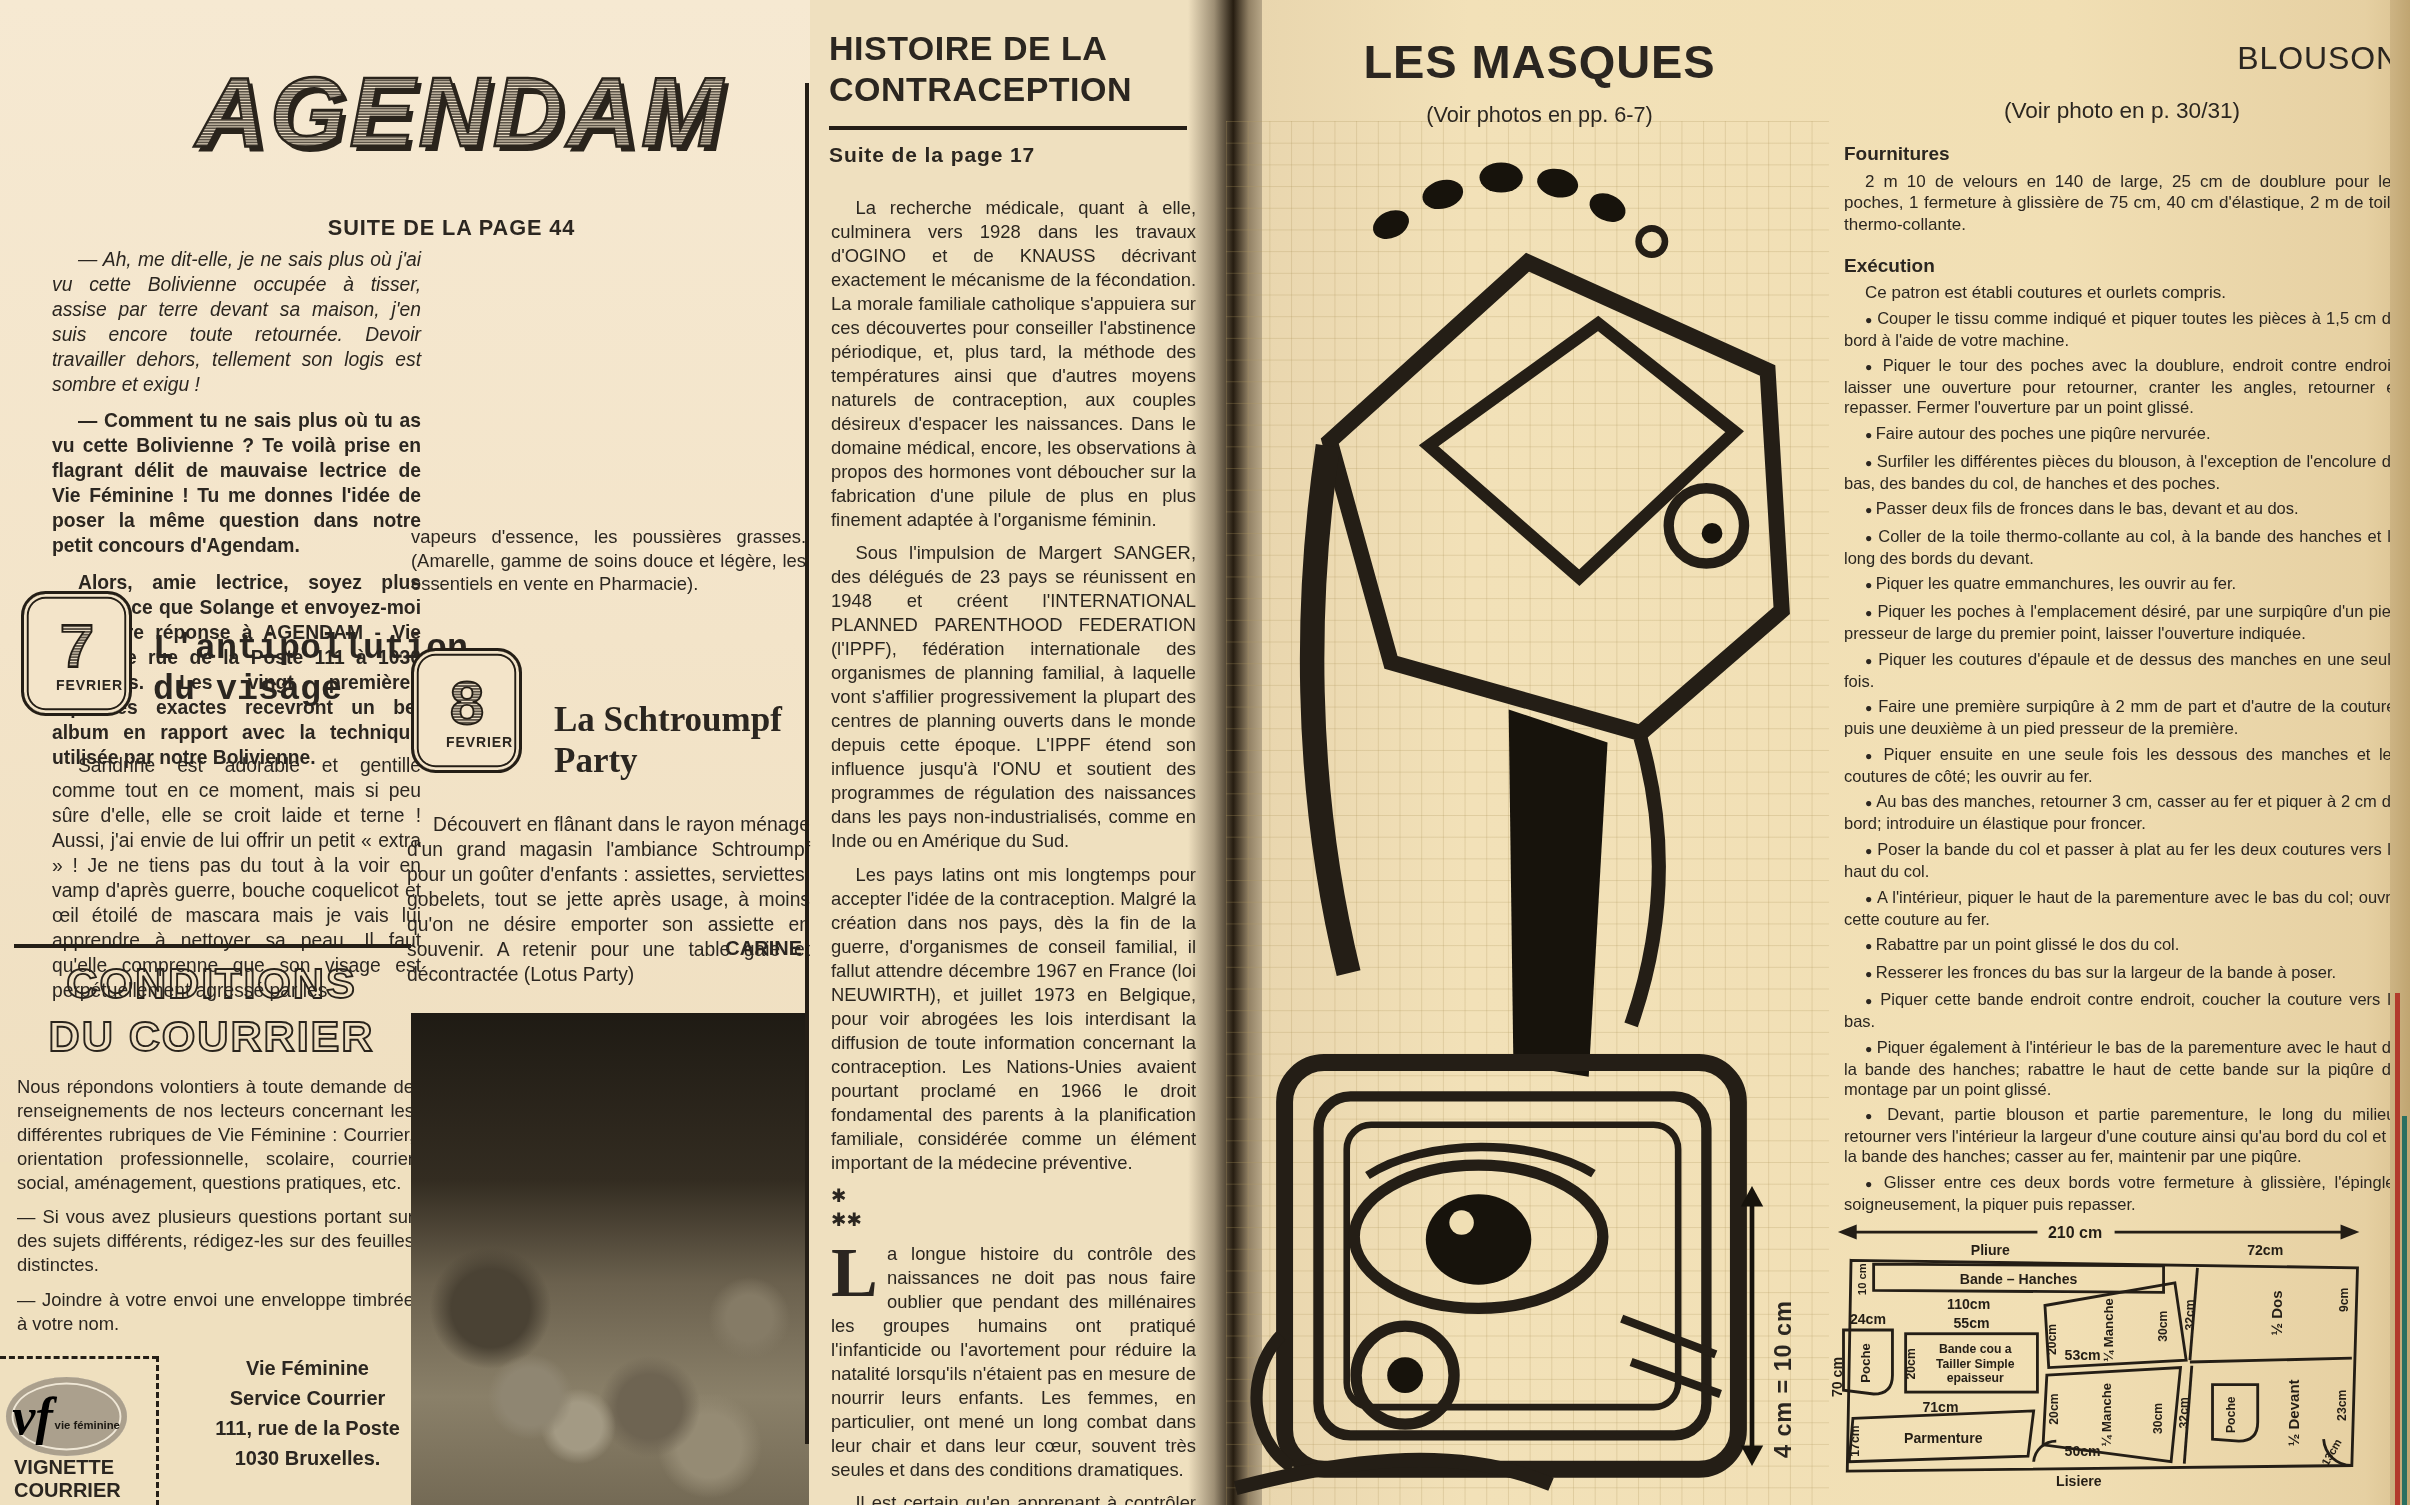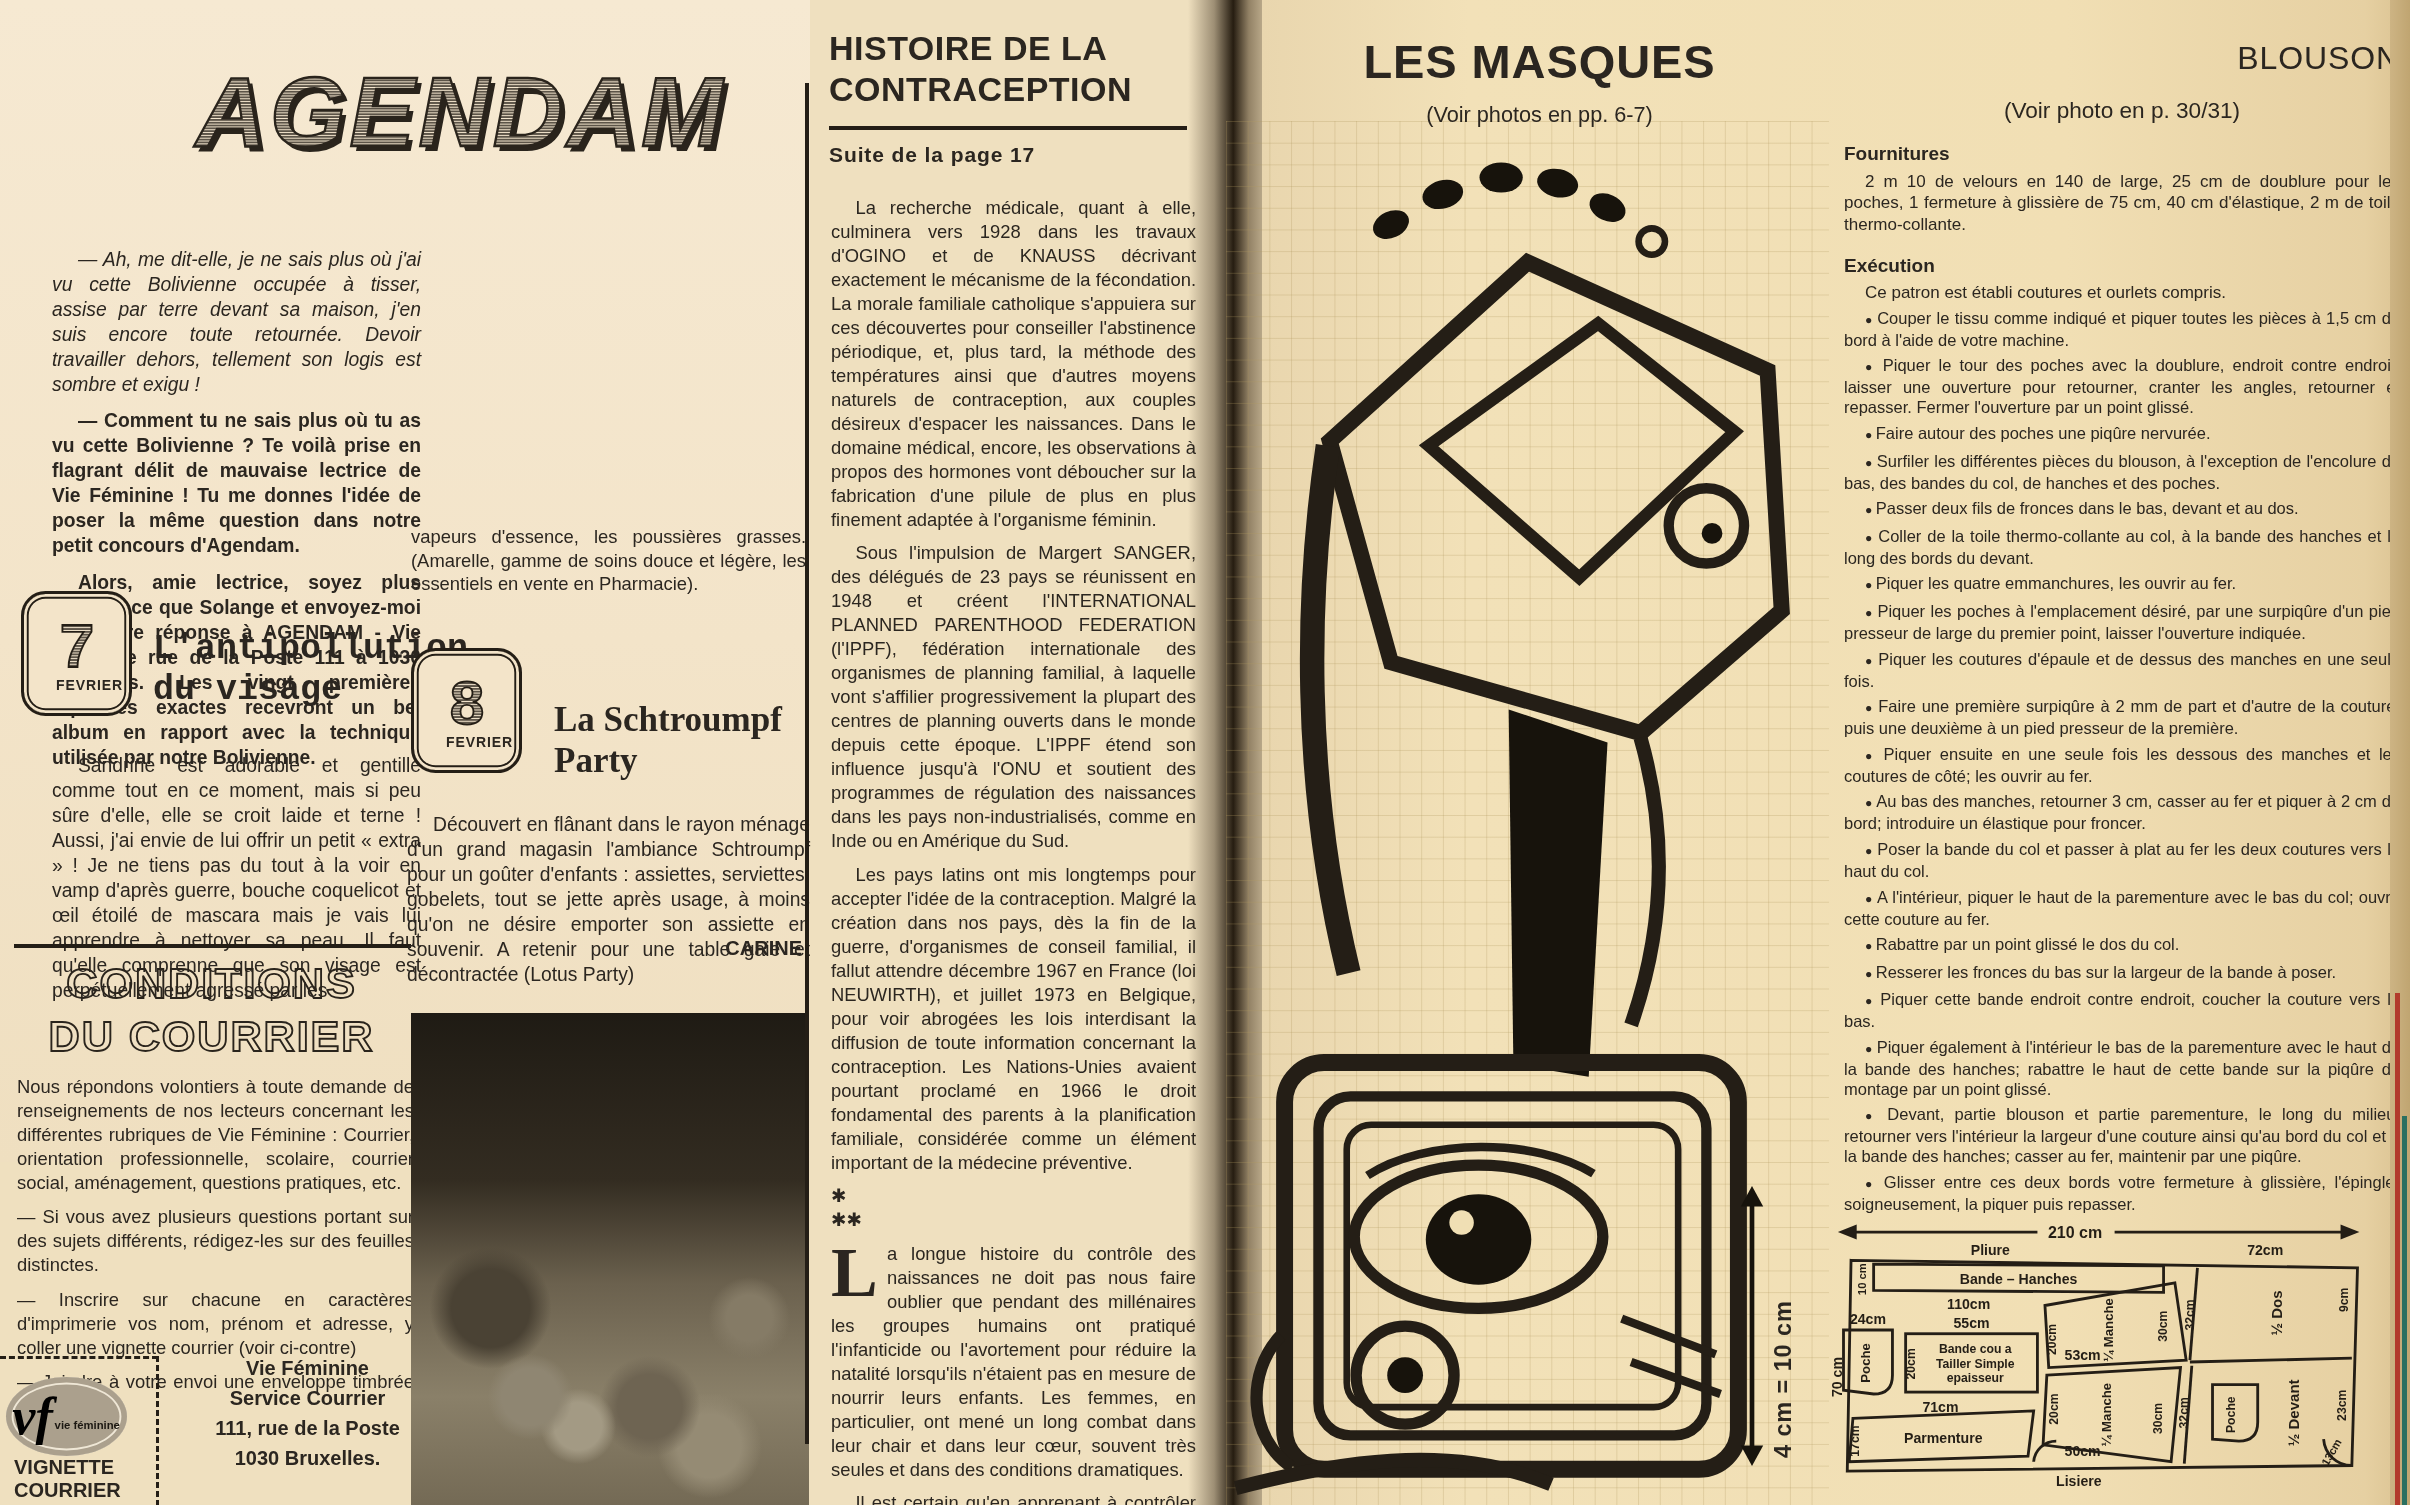--- a/index.html
+++ b/index.html
@@ -143,20 +143,21 @@
   <svg id="agendam-title-svg" class="abs" width="546" height="169" viewBox="0 0 580 180">
     <defs>
       <pattern id="hatch" width="6" height="6" patternUnits="userSpaceOnUse">
         <rect width="6" height="6" fill="#f5e7cf"></rect>
         <path d="M0,1 H6 M0,4 H6" stroke="#2a241c" stroke-width="1.6"></path>
       </pattern>
     </defs>
     <text x="290" y="128" text-anchor="middle" font-size="104" font-weight="800" font-style="italic" letter-spacing="4" fill="#2a241c" transform="translate(5,5)">AGENDAM</text>
     <text x="290" y="128" text-anchor="middle" font-size="104" font-weight="800" font-style="italic" letter-spacing="4" fill="url(#hatch)" stroke="#2a241c" stroke-width="2.5">AGENDAM</text>
   </svg>
+  <div id="agendam-suite" class="abs">SUITE DE LA PAGE 44</div>
 
   <div id="col-a" class="abs just">
     <p id="para-italic">— Ah, me dit-elle, je ne sais plus où j'ai vu cette Bolivienne occupée à tisser, assise par terre devant sa maison, j'en suis encore toute retournée. Devoir travailler dehors, tellement son logis est sombre et exigu !</p>
     <p class="boldpara">— Comment tu ne sais plus où tu as vu cette Bolivienne ? Te voilà prise en flagrant délit de mauvaise lectrice de Vie Féminine ! Tu me donnes l'idée de poser la même question dans notre petit concours d'Agendam.</p>
     <p class="boldpara">Alors, amie lectrice, soyez plus perspicace que Solange et envoyez-moi vite votre réponse à AGENDAM - Vie Féminine rue de la Poste 111 à 1030 Bruxelles. Les vingt premières réponses exactes recevront un bel album en rapport avec la technique utilisée par notre Bolivienne.</p>
   </div>
 
   <div id="photo-portrait" class="abs"></div>
   <div id="photo-caption" class="abs just">vapeurs d'essence, les poussières grasses. (Amarelle, gamme de soins douce et légère, les essentiels en vente en Pharmacie).</div>
 
@@ -171,21 +172,20 @@
 
   <div id="rule-left" class="abs"></div>
 
   <svg id="conditions-title-svg" class="abs" width="339" height="111" viewBox="0 0 360 118">
     <text x="180" y="44" text-anchor="middle" font-size="46" font-weight="800" letter-spacing="2" fill="none" stroke="#2a241c" stroke-width="2">CONDITIONS</text>
     <text x="180" y="100" text-anchor="middle" font-size="46" font-weight="800" letter-spacing="2" fill="none" stroke="#2a241c" stroke-width="2">DU COURRIER</text>
   </svg>
   <div id="conditions-body" class="abs">
       <p>Nous répondons volontiers à toute demande de renseignements de nos lecteurs concernant les différentes rubriques de Vie Féminine : Courrier, orientation professionnelle, scolaire, courrier social, aménagement, questions pratiques, etc.</p>
       <p>— Si vous avez plusieurs questions portant sur des sujets différents, rédigez-les sur des feuilles distinctes.</p>
-      <p>— Inscrire sur chacune en caractères d'imprimerie vos nom, prénom et adresse, y coller une vignette courrier (voir ci-contre)</p>
       <p>— Joindre à votre envoi une enveloppe timbrée à votre nom.</p>
     </div>
 
   <div id="feb8-badge" class="abs date-badge">
     <svg width="66" height="62" viewBox="0 0 70 66">
       <text x="35" y="56" text-anchor="middle" font-size="66" font-weight="800" fill="url(#hatch)" stroke="#241e16" stroke-width="2">8</text>
     </svg>
     <div class="badge-month">FEVRIER</div>
   </div>
   <div id="feb8-heading" class="abs serif-head">La Schtroumpf Party</div>

